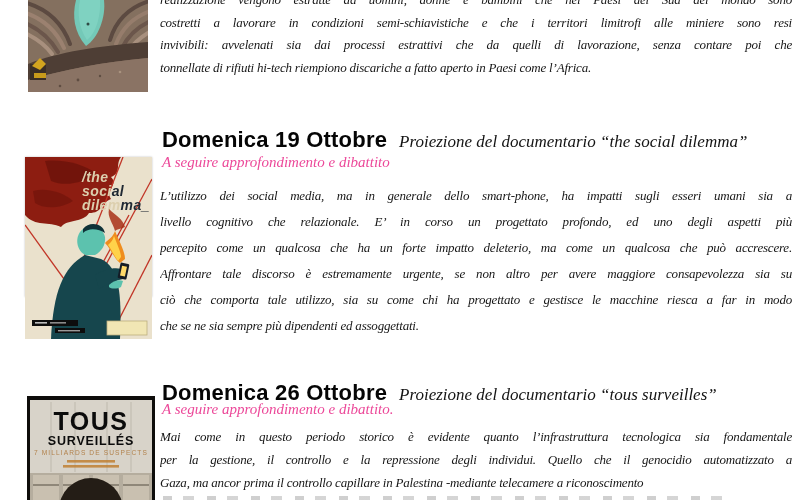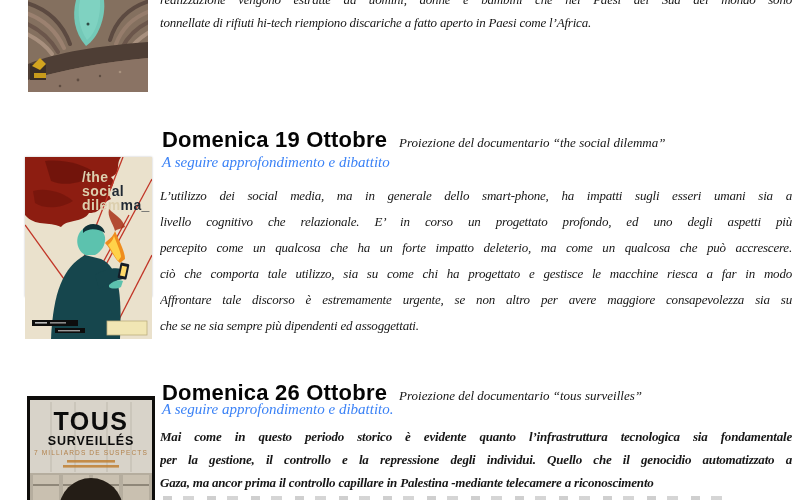--- a/index.html
+++ b/index.html
@@ -6,34 +6,34 @@
   .page{
     position:relative;width:800px;height:500px;background:#ffffff;
     overflow:hidden;font-family:"Liberation Serif",serif;color:#1b1b1b;
   }
   
   .para{position:absolute;left:160px;width:632px;font-style:italic;
         font-size:13px;letter-spacing:-0.2px;color:#161616;}
   .para .ln{text-align:justify;text-align-last:justify;overflow:hidden;white-space:normal;}
   .p1 .ln{height:22.5px;line-height:22.5px;}
   .p2 .ln{height:26px;line-height:26px;font-family:Liberation Serif, serif;}
-  .p3 .ln{height:23px;line-height:23px;font-weight:bold;}
+  .p3 .ln{height:23px;line-height:23px;}
   .ln.short{text-align-last:left;}
   .event-head{position:absolute;left:162px;display:flex;align-items:baseline;gap:12px;
               white-space:nowrap;height:26px;}
   .date{font-family:"Liberation Sans",sans-serif;font-weight:bold;font-size:22px;
         color:#050505;letter-spacing:0.2px;font-style:normal;}
-  .subtitle{font-family:"Liberation Serif",serif;font-style:italic;font-size:13px;color:#141414;}
-  .followup{position:absolute;left:162px;font-style:italic;font-size:15px;color:#3b82f6;}
+  .subtitle{font-family:"Liberation Serif",serif;font-style:italic;font-size:17px;color:#141414;}
+  .followup{position:absolute;left:162px;font-style:italic;font-size:15px;color:#ec4899;}
   .cutline{position:absolute;left:163px;top:496px;width:570px;height:4px;opacity:.35;
     background:repeating-linear-gradient(90deg,#777 0 9px,transparent 9px 20px,#888 20px 31px,transparent 31px 44px);}
   
   .poster{position:absolute;display:block;}
   .mine{left:28px;top:0;width:120px;height:92px;}
-  .sd{left:25px;top:157px;width:127px;height:140px;box-shadow:0 0 2px rgba(0,0,0,.25);}
+  .sd{left:25px;top:157px;width:127px;height:140px;box-shadow:0 0 2px rgba(0,0,0,.25);font-style:italic;}
   .tous{left:27px;top:396px;width:128px;height:150px;}
   svg{display:block;}
 </style>
 </head>
 <body>
 
 <div class="page">
 
   <div class="poster mine">
     <svg viewBox="0 0 120 92" width="120" height="92">
@@ -168,35 +168,37 @@
       </g>
       <g fill="#c08033" opacity="0.85">
         <rect x="40" y="64" width="48" height="2.6"></rect>
         <rect x="36" y="69" width="56" height="2.6"></rect>
       </g>
     </svg>
   </div>
 
   <div class="para p1" style="top:-11px">
     <div class="ln">realizzazione vengono estratte da uomini, donne e bambini che nei Paesi del Sud del mondo sono</div>
+    <div class="ln">costretti a lavorare in condizioni semi-schiavistiche e che i territori limitrofi alle miniere sono resi</div>
+    <div class="ln">invivibili: avvelenati sia dai processi estrattivi che da quelli di lavorazione, senza contare poi che</div>
     <div class="ln short">tonnellate di rifiuti hi-tech riempiono discariche a fatto aperto in Paesi come l’Africa.</div>
   </div>
 
   <div class="event-head" style="top:127px">
     <span class="date">Domenica 19 Ottobre</span>
     <span class="subtitle">Proiezione del documentario “the social dilemma”</span>
   </div>
   <div class="followup" style="top:154px">A seguire approfondimento e dibattito</div>
 
   <div class="para p2" style="top:183px">
     <div class="ln">L’utilizzo dei social media, ma in generale dello smart-phone, ha impatti sugli esseri umani sia a</div>
     <div class="ln">livello cognitivo che relazionale. E’ in corso un progettato profondo, ed uno degli aspetti più</div>
     <div class="ln">percepito come un qualcosa che ha un forte impatto deleterio, ma come un qualcosa che può accrescere.</div>
+    <div class="ln">Affrontare tale discorso è estremamente urgente, se non altro per avere maggiore consapevolezza sia su</div>
     <div class="ln">ciò che comporta tale utilizzo, sia su come chi ha progettato e gestisce le macchine riesca a far in modo</div>
-    <div class="ln">Affrontare tale discorso è estremamente urgente, se non altro per avere maggiore consapevolezza sia su</div>
     <div class="ln short">che se ne sia sempre più dipendenti ed assoggettati.</div>
   </div>
 
   <div class="event-head" style="top:380px">
     <span class="date">Domenica 26 Ottobre</span>
     <span class="subtitle">Proiezione del documentario “tous surveilles”</span>
   </div>
   <div class="followup" style="top:401px">A seguire approfondimento e dibattito.</div>
 
   <div class="para p3" style="top:425px">

